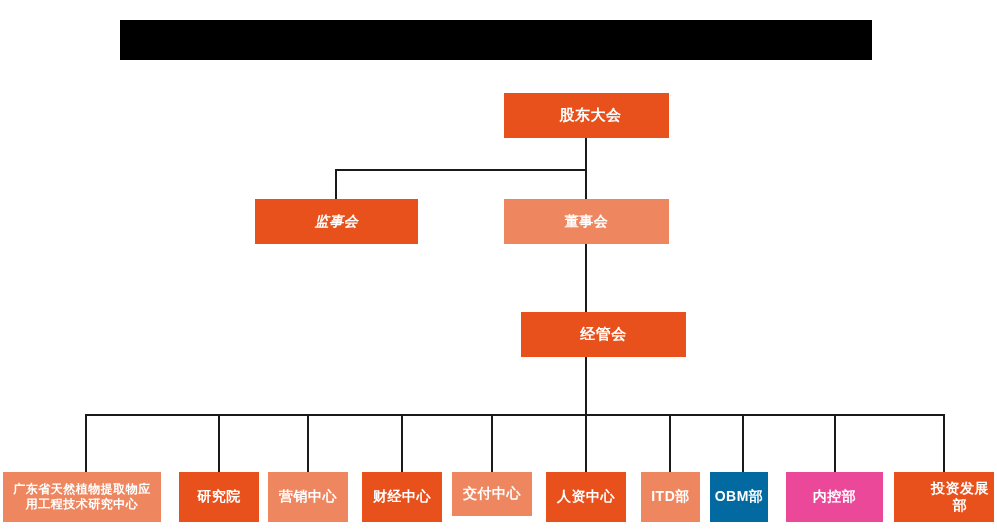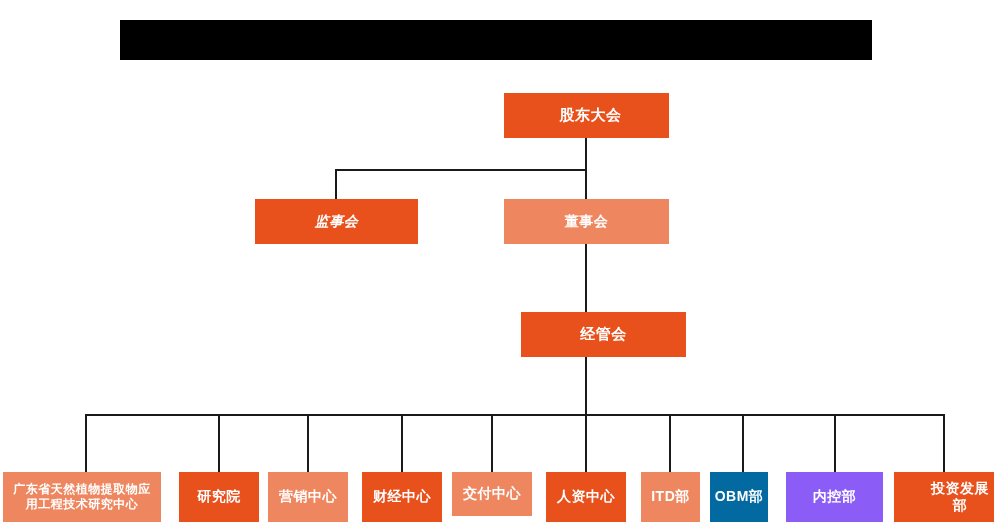--- a/index.html
+++ b/index.html
@@ -108,21 +108,21 @@
       </div>
       <div class="node dark" style="left: 546px; top: 472px; width: 80px; height: 50px; background: rgb(232, 80, 28); font-size: 14px;">
         <span class="node-label">人资中心</span>
       </div>
       <div class="node light" style="left: 641px; top: 472px; width: 59px; height: 50px; background: rgb(238, 135, 96); font-size: 14px;">
         <span class="node-label">ITD部</span>
       </div>
       <div class="node dark" style="left: 710px; top: 472px; width: 58px; height: 50px; background: #0369a1; font-size: 14px;">
         <span class="node-label">OBM部</span>
       </div>
-      <div class="node light" style="left: 786px; top: 472px; width: 97px; height: 50px; background: #8b5cf6; font-size: 14px;">
+      <div class="node light" style="left: 786px; top: 472px; width: 97px; height: 50px; background: #ec4899; font-size: 14px;">
         <span class="node-label">内控部</span>
       </div>
       <div class="node dark" style="left: 894px; top: 472px; width: 100px; height: 50px; background: rgb(232, 80, 28); font-size: 14px; padding-left: 32px;">
         <span class="node-label">投资发展部</span>
       </div>
     </div>
 
 </div>
 
 </body></html>

